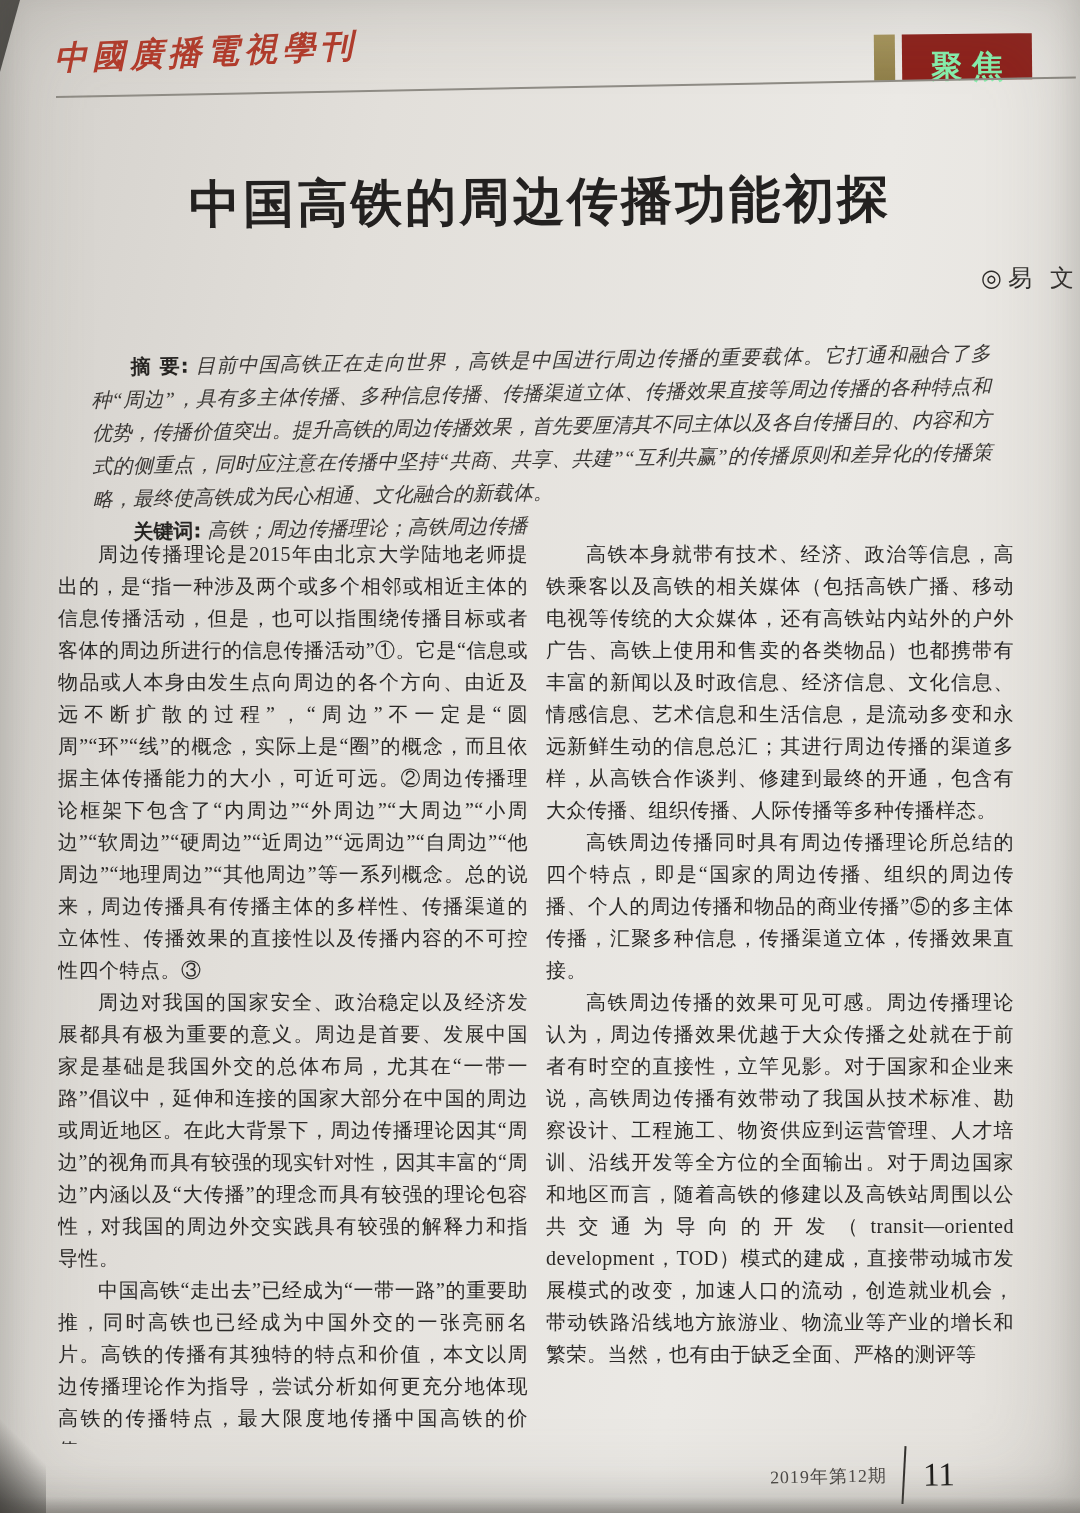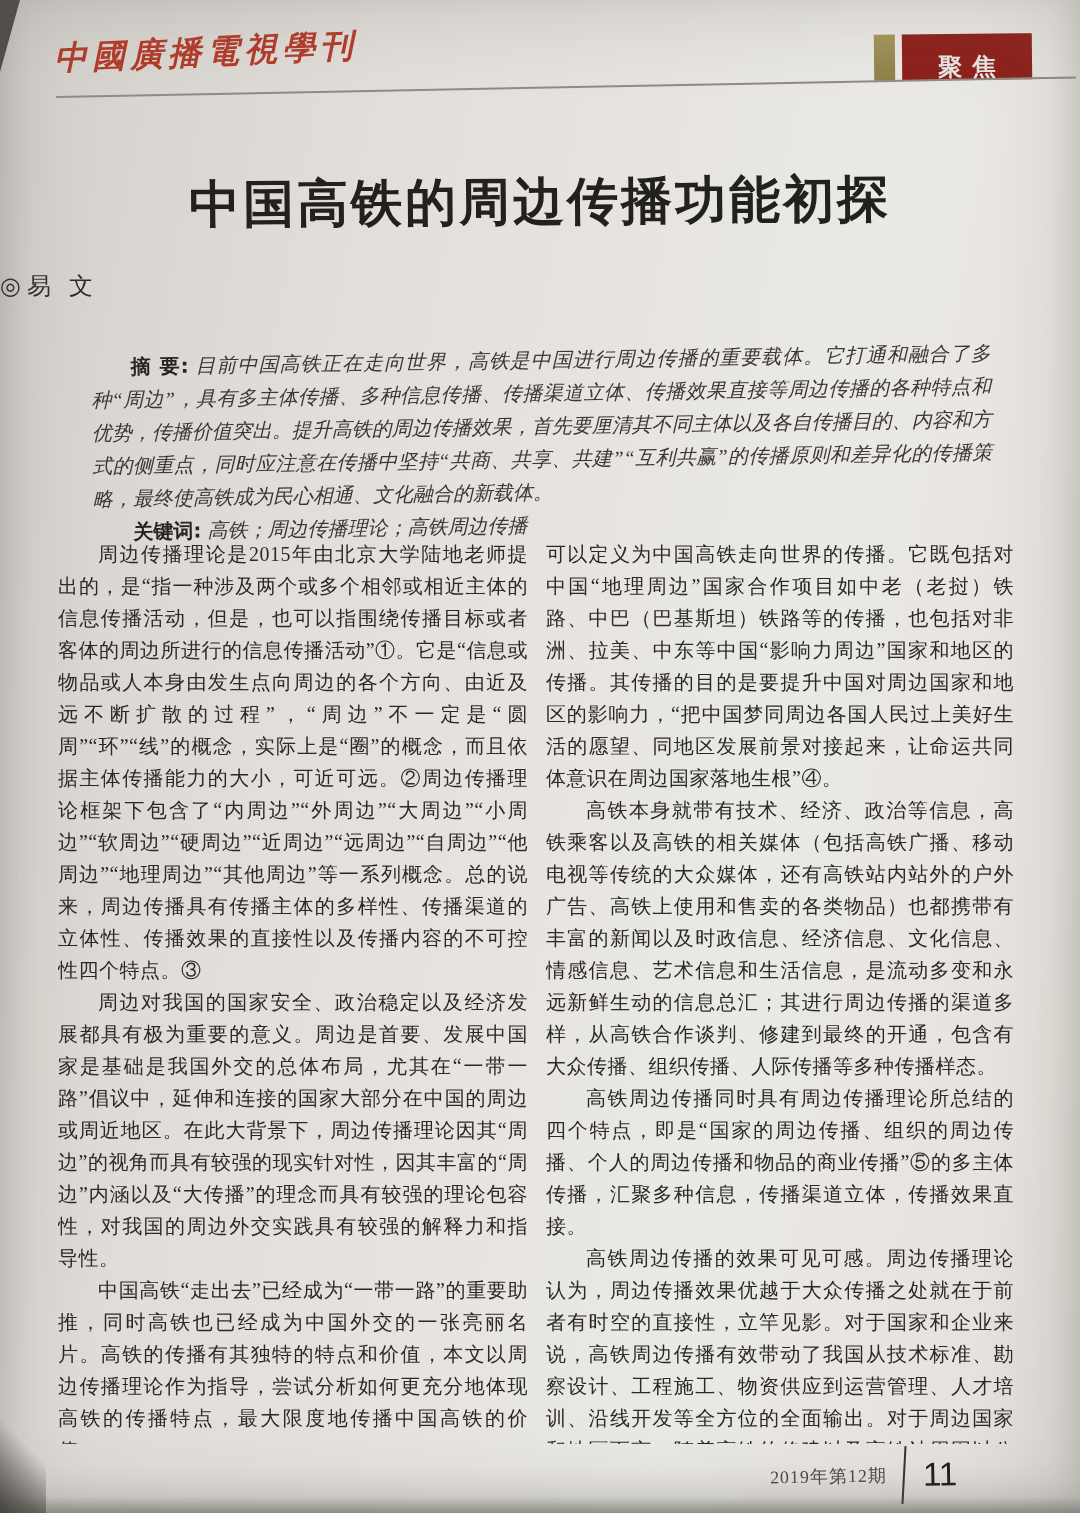--- a/index.html
+++ b/index.html
@@ -10,44 +10,44 @@
   }
   .page::after{content:"";position:absolute;inset:0;pointer-events:none;
     box-shadow:inset 0 0 90px rgba(110,105,98,.30), inset 0 -18px 30px rgba(80,76,70,.18);}
   .masthead{position:absolute;left:54px;top:30px;font-size:33px;font-style:italic;font-weight:bold;
     color:#b33b2b;letter-spacing:5px;transform:rotate(-2.5deg);white-space:nowrap;}
   .top-rule{position:absolute;left:56px;top:96px;width:1020px;height:2px;background:#8f8c85;
     transform:rotate(-1.1deg);transform-origin:left center;}
   .badge-group{position:absolute;left:874px;top:34px;display:flex;align-items:stretch;gap:7px;transform:rotate(-0.6deg);}
   .badge-gold{width:21px;height:46px;background:linear-gradient(#a6955c,#8f7f49);}
   .badge-red{width:130px;height:46px;background:#8d211b;display:flex;align-items:center;justify-content:center;}
-  .badge-red span{color:#e5e5e5;font-size:24px;font-weight:bold;letter-spacing:10px;padding-left:10px;
+  .badge-red span{color:#86efac;font-size:31px;font-weight:bold;letter-spacing:10px;padding-left:10px;
     font-family:"DejaVu Sans","Liberation Sans",sans-serif;margin-top:19px;}
   .title{position:absolute;left:0;top:168px;width:1080px;margin:0;text-align:center;
     font-family:"DejaVu Sans","Liberation Sans",sans-serif;font-weight:bold;font-size:51px;
     letter-spacing:3px;color:#232120;transform:rotate(-0.5deg);}
-  .author{position:absolute;left:0;top:262px;width:1080px;text-align:left;font-size:24px;color:#2e2c2a;letter-spacing:6px;margin-top:8px;}
+  .author{position:absolute;left:0;top:262px;width:1080px;text-align:right;font-size:24px;color:#2e2c2a;letter-spacing:6px;}
   .abstract{position:absolute;left:92px;top:344px;width:900px;font-size:20px;line-height:33px;
     color:#3a3734;text-align:justify;transform:rotate(-0.9deg);}
   .abstract p{margin:0;text-indent:2em;}
   .abs-label{font-style:normal;font-family:"DejaVu Sans","Liberation Sans",sans-serif;font-weight:bold;color:#262422;margin-right:6px;}
   .kai{font-style:italic;}
   .col{position:absolute;top:538px;height:906px;overflow:hidden;font-size:20px;line-height:32px;
     text-align:justify;letter-spacing:0.5px;color:#2b2927;}
   .col-left{left:58px;width:470px;}
   .col-right{left:546px;width:468px;}
   .col p{margin:0;}
   .col p.indent{text-indent:2em;}
   .sec-head{margin:14px 0 10px 0;font-family:"DejaVu Sans","Liberation Sans",sans-serif;
     font-weight:bold;font-size:26px;color:#1f1d1b;text-indent:1em;letter-spacing:0;}
   .kai-p{font-style:italic;}
   .footer{position:absolute;left:770px;top:1446px;width:280px;display:flex;align-items:center;transform:rotate(-1deg);}
   .issue{font-size:18px;color:#4b4845;letter-spacing:1px;}
   .fdivider{display:inline-block;width:2px;height:58px;background:#33312e;margin:0 18px 0 16px;transform:rotate(4deg);}
-  .pagenum{font-size:33px;color:#1d1c1a;font-family:Liberation Sans, sans-serif;}
+  .pagenum{font-size:33px;color:#1d1c1a;font-family:Liberation Serif, serif;}
   .corner-tl{position:absolute;left:0;top:0;width:20px;height:72px;background:#34322f;
     clip-path:polygon(0 0,100% 0,0 100%);opacity:.85;}
   .corner-bl{position:absolute;left:0;bottom:0;width:46px;height:100px;
     background:linear-gradient(45deg,rgba(25,24,22,.85) 0%,rgba(25,24,22,0) 65%);}
   .edge-bottom{position:absolute;left:0;bottom:0;width:100%;height:16px;
     background:linear-gradient(rgba(70,66,61,0),rgba(70,66,61,.4));}
 </style>
 </head>
 <body>
 
@@ -78,21 +78,20 @@
   <div class="col col-left">
     <p class="indent">周边传播理论是2015年由北京大学陆地老师提出的，是“指一种涉及两个或多个相邻或相近主体的信息传播活动，但是，也可以指围绕传播目标或者客体的周边所进行的信息传播活动”①。它是“信息或物品或人本身由发生点向周边的各个方向、由近及远不断扩散的过程”，“周边”不一定是“圆周”“环”“线”的概念，实际上是“圈”的概念，而且依据主体传播能力的大小，可近可远。②周边传播理论框架下包含了“内周边”“外周边”“大周边”“小周边”“软周边”“硬周边”“近周边”“远周边”“自周边”“他周边”“地理周边”“其他周边”等一系列概念。总的说来，周边传播具有传播主体的多样性、传播渠道的立体性、传播效果的直接性以及传播内容的不可控性四个特点。③</p>
     <p class="indent">周边对我国的国家安全、政治稳定以及经济发展都具有极为重要的意义。周边是首要、发展中国家是基础是我国外交的总体布局，尤其在“一带一路”倡议中，延伸和连接的国家大部分在中国的周边或周近地区。在此大背景下，周边传播理论因其“周边”的视角而具有较强的现实针对性，因其丰富的“周边”内涵以及“大传播”的理念而具有较强的理论包容性，对我国的周边外交实践具有较强的解释力和指导性。</p>
     <p class="indent">中国高铁“走出去”已经成为“一带一路”的重要助推，同时高铁也已经成为中国外交的一张亮丽名片。高铁的传播有其独特的特点和价值，本文以周边传播理论作为指导，尝试分析如何更充分地体现高铁的传播特点，最大限度地传播中国高铁的价值。</p>
     <h2 class="sec-head">一、高铁在周边传播中的特点和优势</h2>
     <p class="indent kai-p">1.中国高铁“走出去”是典型的“周边传播”，兼具“周边传播”的四个特点</p>
 
   </div>
 
   <div class="col col-right">
-    <p>可以定义为中国高铁走向世界的传播。它既包括对中国“地理周边”国家合作项目如中老（老挝）铁路、中巴（巴基斯坦）铁路等的传播，也包括对非洲、拉美、中东等中国“影响力周边”国家和地区的传播。其传播的目的是要提升中国对周边国家和地区的影响力，“把中国梦同周边各国人民过上美好生活的愿望、同地区发展前景对接起来，让命运共同体意识在周边国家落地生根”④。</p>
     <p class="indent">高铁本身就带有技术、经济、政治等信息，高铁乘客以及高铁的相关媒体（包括高铁广播、移动电视等传统的大众媒体，还有高铁站内站外的户外广告、高铁上使用和售卖的各类物品）也都携带有丰富的新闻以及时政信息、经济信息、文化信息、情感信息、艺术信息和生活信息，是流动多变和永远新鲜生动的信息总汇；其进行周边传播的渠道多样，从高铁合作谈判、修建到最终的开通，包含有大众传播、组织传播、人际传播等多种传播样态。</p>
     <p class="indent">高铁周边传播同时具有周边传播理论所总结的四个特点，即是“国家的周边传播、组织的周边传播、个人的周边传播和物品的商业传播”⑤的多主体传播，汇聚多种信息，传播渠道立体，传播效果直接。</p>
     <p class="indent">高铁周边传播的效果可见可感。周边传播理论认为，周边传播效果优越于大众传播之处就在于前者有时空的直接性，立竿见影。对于国家和企业来说，高铁周边传播有效带动了我国从技术标准、勘察设计、工程施工、物资供应到运营管理、人才培训、沿线开发等全方位的全面输出。对于周边国家和地区而言，随着高铁的修建以及高铁站周围以公共交通为导向的开发（transit—oriented development，TOD）模式的建成，直接带动城市发展模式的改变，加速人口的流动，创造就业机会，带动铁路沿线地方旅游业、物流业等产业的增长和繁荣。当然，也有由于缺乏全面、严格的测评等</p>
   </div>
 
   <div class="footer">
     <span class="issue">2019年第12期</span>
     <span class="fdivider"></span>
     <span class="pagenum">11</span>
   </div>

